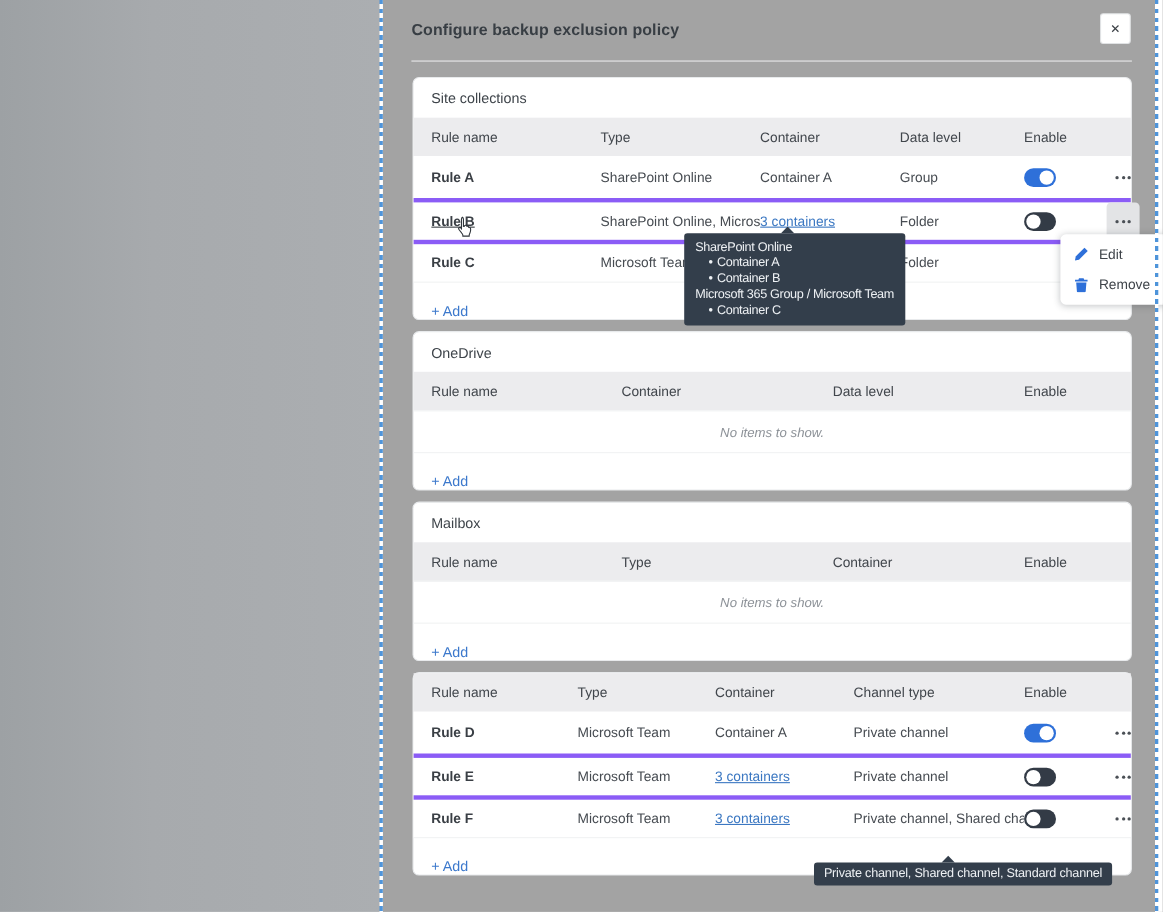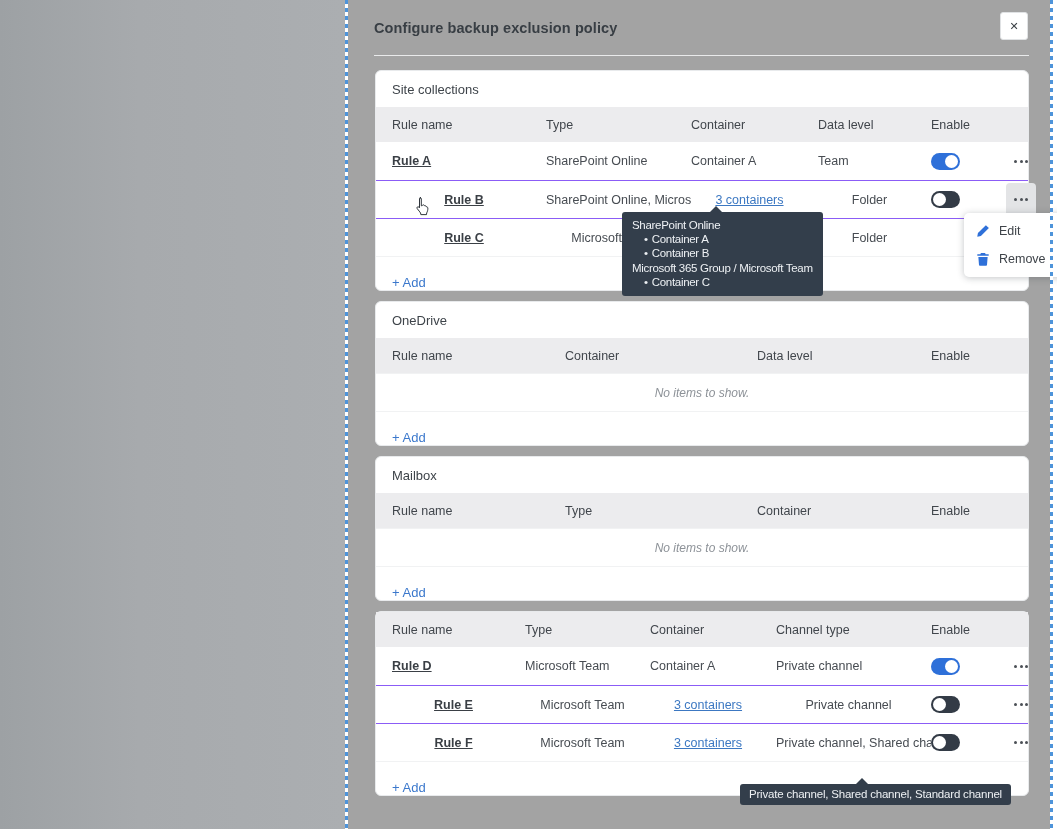--- a/index.html
+++ b/index.html
@@ -29,23 +29,23 @@
   .card{border:1px solid #e8eaec;border-radius:6px;margin-bottom:10px;background:#fff;}
   .card-title{height:36px;display:flex;align-items:center;padding:0 16px;
     font-size:13px;color:#3e444a;}
   .grid{display:grid;align-items:center;padding-left:16px;box-sizing:border-box;}
   .g-site{grid-template-columns:154px 145px 127px 113px 72px 1fr;}
   .g-four{grid-template-columns:173px 192px 174px 1fr;}
   .g-chan{grid-template-columns:133px 125px 126px 155px 72px 1fr;}
   .thead{background:#ececee;height:35px;}
   .th{font-size:12.5px;color:#41464c;}
   .row{height:38px;background:#fff;}
-  .row + .row{border-top:1px solid #8b5cf6;text-align:center;}
+  .row + .row{border-top:4px solid #8b5cf6;}
   .td{font-size:12.5px;color:#474c52;padding-right:10px;white-space:nowrap;overflow:hidden;}
-  .rule-name{font-weight:700;color:#3a3f45;text-decoration:underline;}
+  .rule-name{font-weight:700;color:#3a3f45;}
   .hover-underline{text-decoration:underline;}
   .link{color:#3c78c2;text-decoration:underline;cursor:pointer;}
   .empty-row{height:37px;display:flex;align-items:center;justify-content:center;
     font-style:italic;color:#8d9298;font-size:12px;border-top:1px solid #f1f2f3;}
   .add-row{height:33px;display:flex;align-items:flex-end;padding:0 16px;border-top:1px solid #f1f2f3;}
   .add-link{color:#3b78cc;font-size:13px;cursor:pointer;}
 
   .toggle{width:29px;height:17px;border-radius:9px;position:relative;cursor:pointer;}
   .toggle.on{background:#2e70d9;}
   .toggle.off{background:#333b46;}
@@ -106,21 +106,21 @@
         <div class="th">Type</div>
         <div class="th">Container</div>
         <div class="th">Data level</div>
         <div class="th">Enable</div>
         <div class="th"></div>
       </div>
       <div class="grid g-site row">
         <div class="td rule-name">Rule A</div>
         <div class="td">SharePoint Online</div>
         <div class="td">Container A</div>
-        <div class="td">Team</div>
+        <div class="td">Group</div>
         <div class="toggle on">
             <div class="knob"></div>
           </div>
         <div class="menu-cell">
             <div class="dots">
               <span class="dot"></span>
               <span class="dot"></span>
               <span class="dot"></span>
             </div>
           </div>

